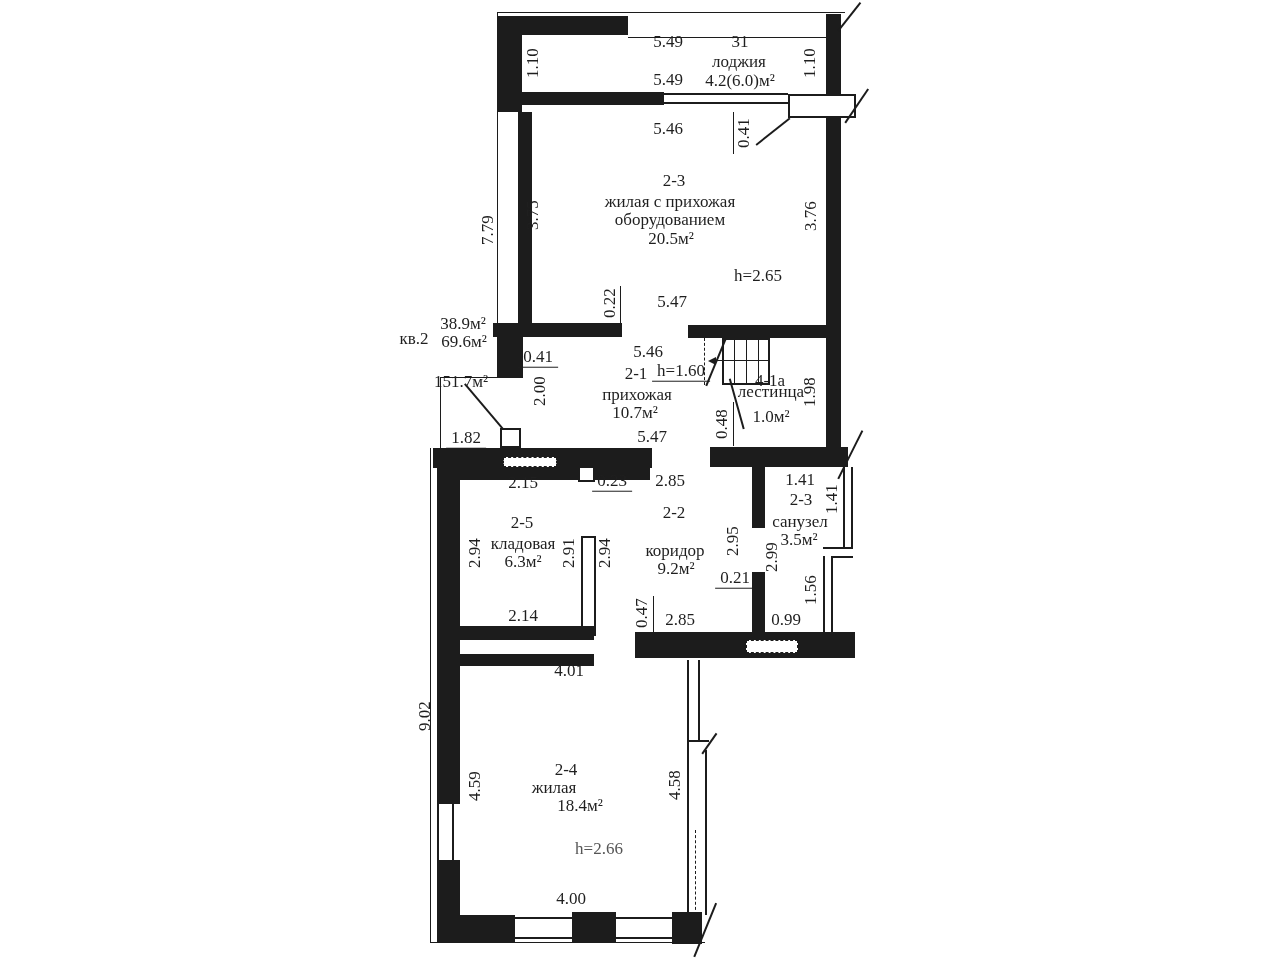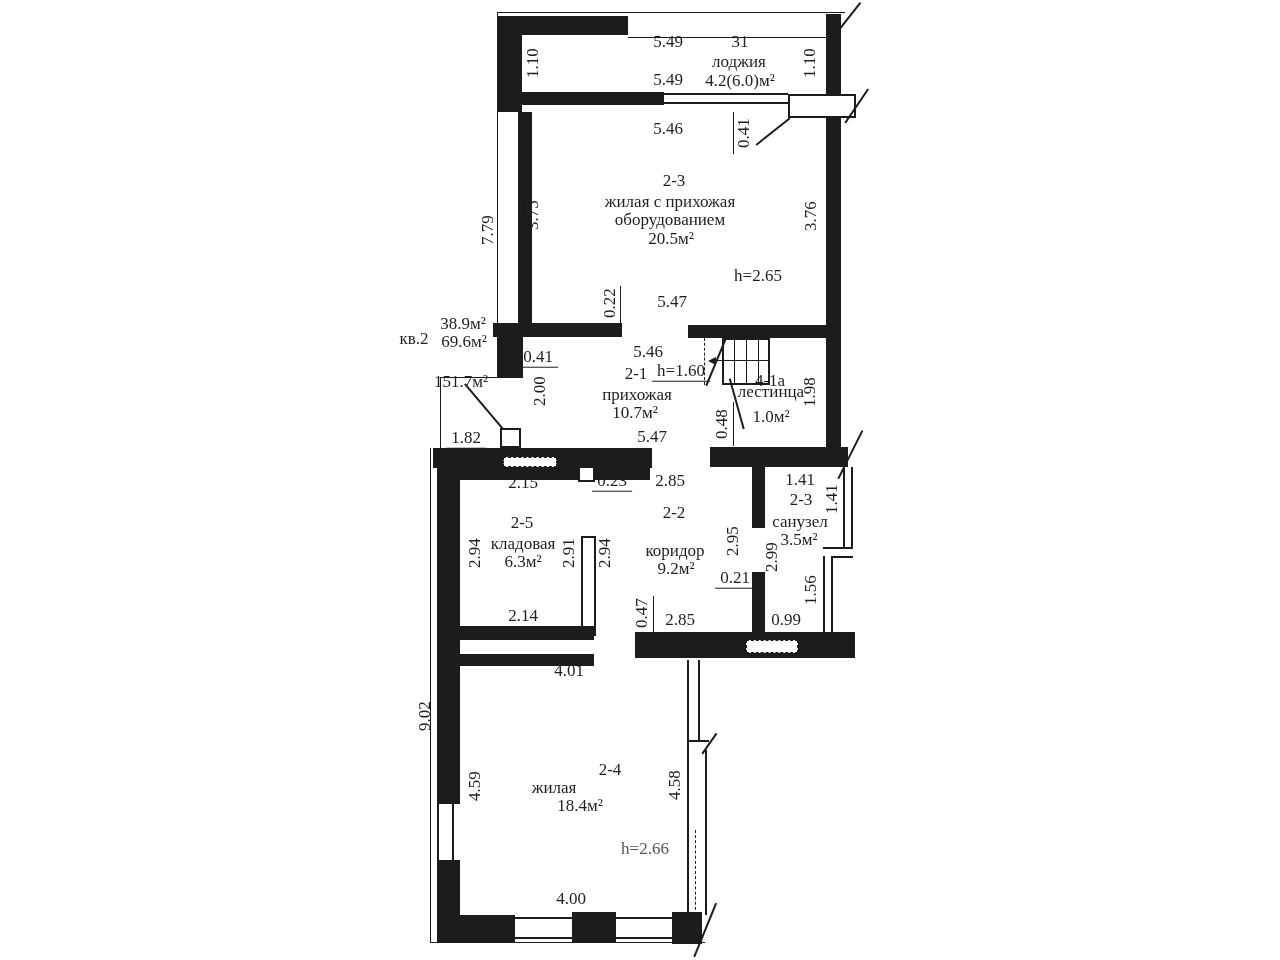--- a/index.html
+++ b/index.html
@@ -172,19 +172,19 @@
   <div class="lbl h" style="left:801px;top:500px">2-3</div>
   <div class="lbl h" style="left:800px;top:522px">санузел</div>
   <div class="lbl h" style="left:799px;top:540px">3.5м²</div>
   <div class="lbl v" style="left:832px;top:499px">1.41</div>
   <div class="lbl v" style="left:811px;top:590px">1.56</div>
 
   <div class="lbl h" style="left:569px;top:671px">4.01</div>
   <div class="lbl v" style="left:425px;top:716px">9.02</div>
   <div class="lbl v" style="left:475px;top:786px">4.59</div>
   <div class="lbl v" style="left:675px;top:785px">4.58</div>
-  <div class="lbl h" style="left:610px;top:770px">2-4</div>
+  <div class="lbl h" style="left:566px;top:770px">2-4</div>
   <div class="lbl h" style="left:554px;top:788px">жилая</div>
   <div class="lbl h" style="left:580px;top:806px">18.4м²</div>
-  <div class="lbl h faded" style="left:645px;top:849px">h=2.66</div>
+  <div class="lbl h faded" style="left:599px;top:849px">h=2.66</div>
   <div class="lbl h" style="left:571px;top:899px">4.00</div>
 
 </div>
 
 </body></html>

